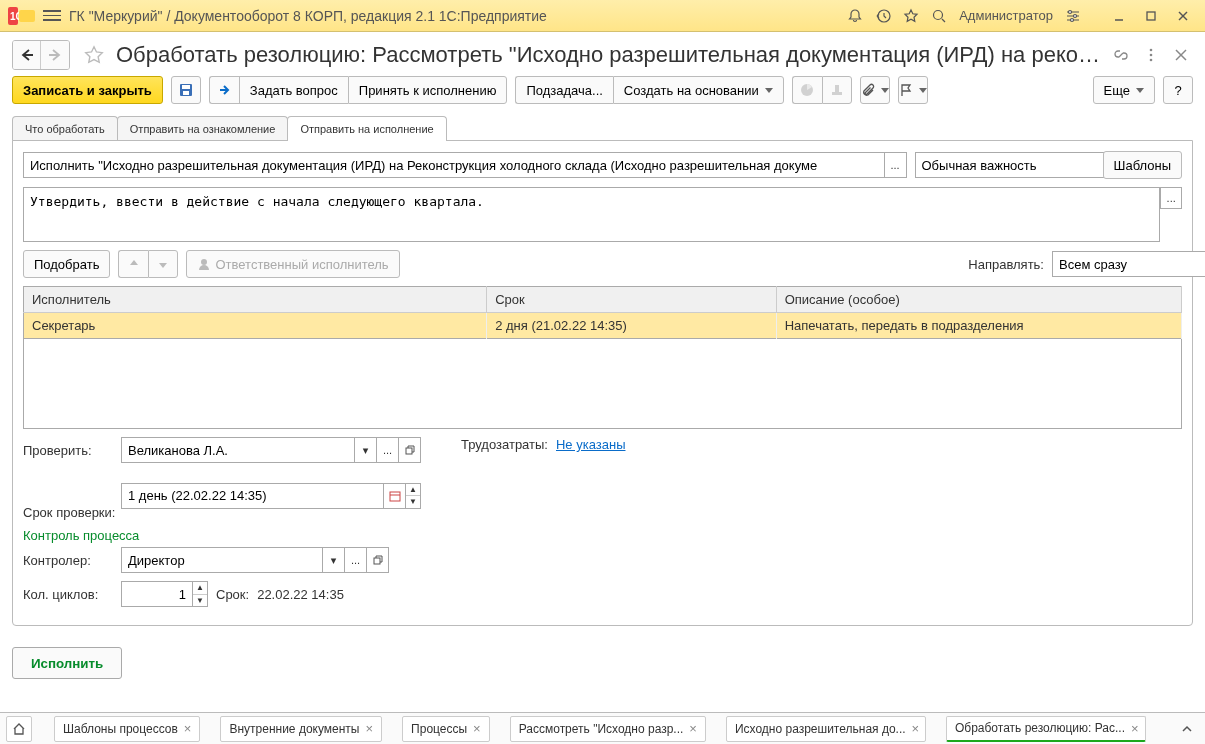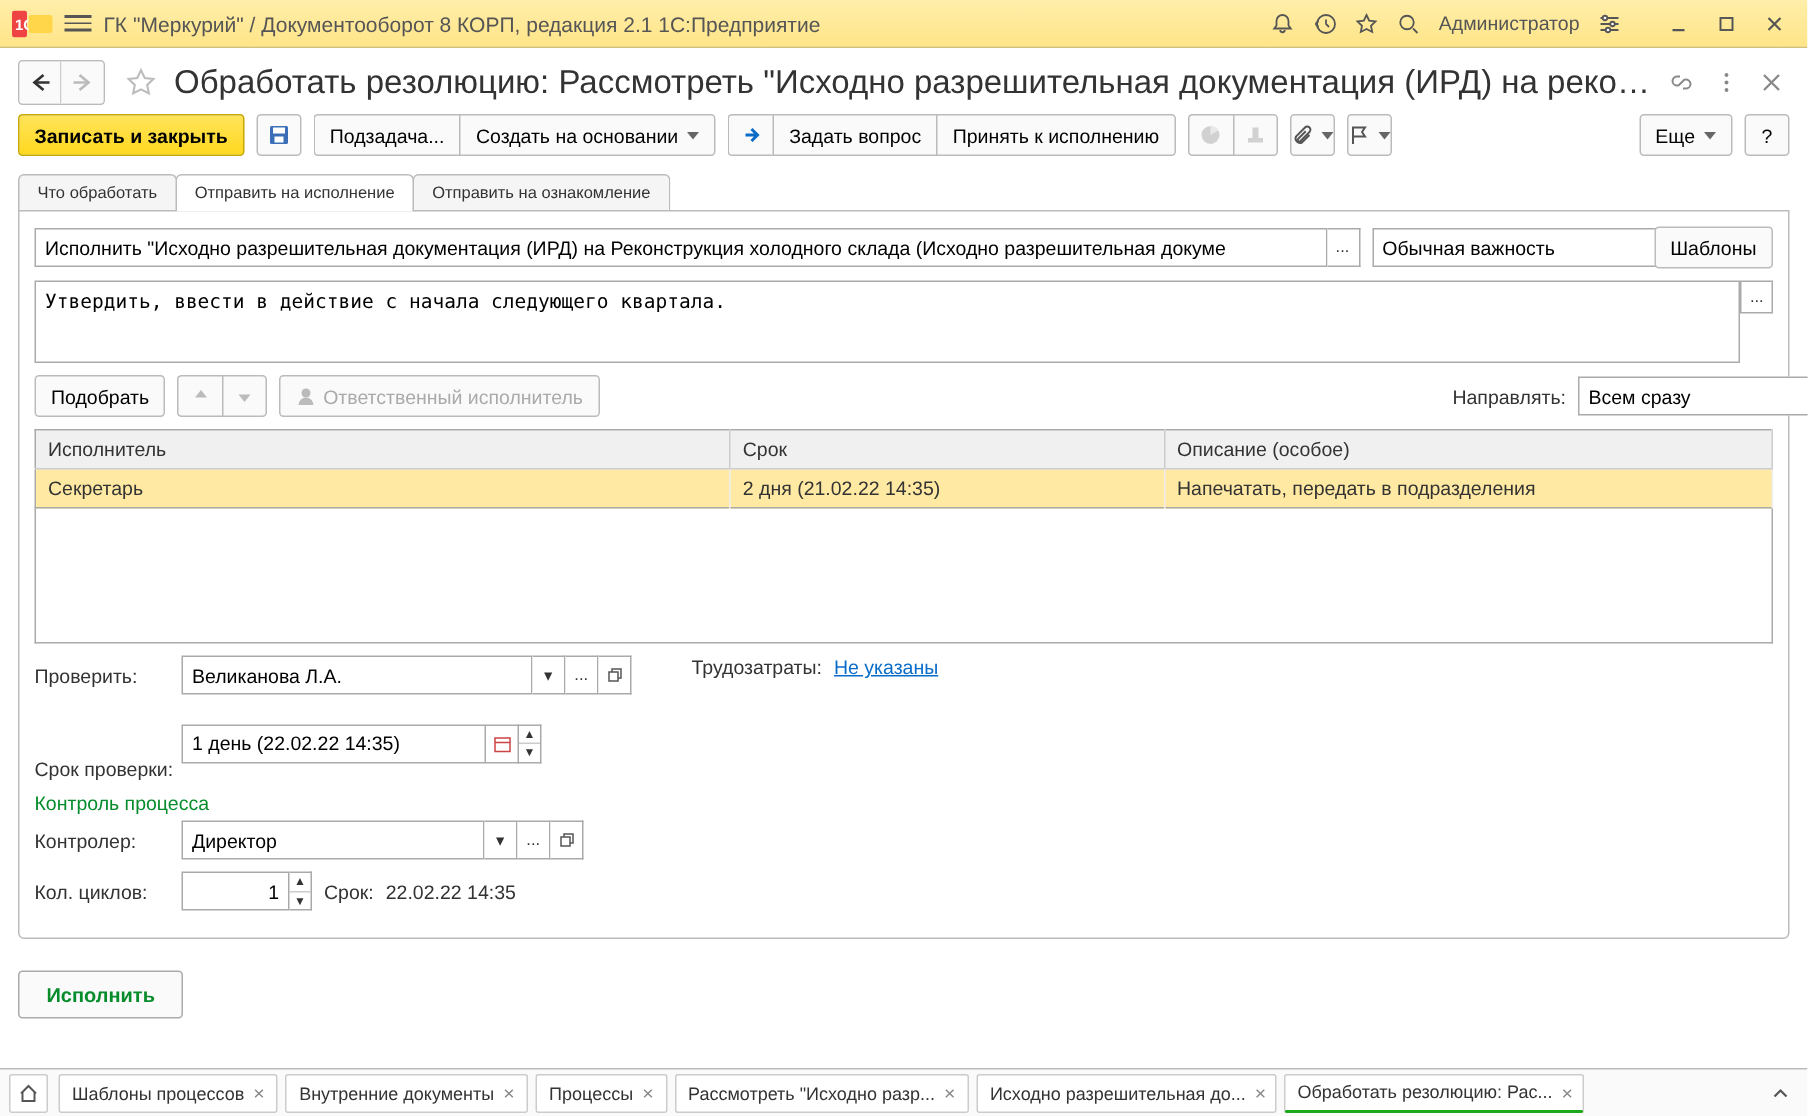--- a/index.html
+++ b/index.html
@@ -59,21 +59,21 @@
 .label { font-size: 13px; color: #333; white-space: nowrap; }
 .section-label { color: #078c2c; font-size: 13px; margin: 6px 0 4px 0; }
 .link { color: #0a6cc9; text-decoration: underline; cursor: pointer; }
 .num-input { width: 72px; text-align: right; }
 .spinner { display: flex; flex-direction: column; border: 1px solid #aaa; border-left: none; height: 26px; }
 .spinner span { width: 14px; flex: 1; display: flex; align-items: center; justify-content: center; font-size: 8px; cursor: pointer; }
 .spinner span:first-child { border-bottom: 1px solid #ccc; }
 
 .execute-btn { margin: 12px; height: 32px; border: 1px solid #aaa; background: #fafafa; color: #078c2c; font-weight: bold; padding: 0 18px; border-radius: 3px; cursor: pointer; }
 
-.bottom-tabs { position: absolute; bottom: 0; left: 0; right: 0; height: 32px; border-top: 1px solid #bbb; background: #fafafa; display: flex; align-items: center; padding: 0 6px; gap: 1px; }
+.bottom-tabs { position: absolute; bottom: 0; left: 0; right: 0; height: 32px; border-top: 1px solid #bbb; background: #fafafa; display: flex; align-items: center; padding: 0 6px; gap: 16px; }
 .home-btn { width: 26px; height: 26px; border: 1px solid #ccc; display: flex; align-items: center; justify-content: center; cursor: pointer; background: #fff; border-radius: 2px; margin-right: 6px; }
 .btab { display: flex; align-items: center; gap: 6px; border: 1px solid #ccc; background: #fff; padding: 0 8px; height: 26px; cursor: pointer; font-size: 12px; border-radius: 2px; margin-right: 4px; white-space: nowrap; max-width: 200px; }
 .btab.active { border-bottom: 2px solid #1da81d; }
 .btab .close { font-size: 13px; color: #888; cursor: pointer; }
 .chev-up { margin-left: auto; width: 24px; height: 24px; display: flex; align-items: center; justify-content: center; cursor: pointer; }
 </style>
 </head>
 <body>
 
 
@@ -193,31 +193,31 @@
 <div class="toolbar">
   <button class="btn primary">Записать и закрыть</button>
   <button class="btn icon-only">
       <svg width="16" height="16">
         <rect x="2" y="2" width="12" height="12" fill="#3a6fb7" rx="1"></rect>
         <rect x="4" y="3" width="8" height="4" fill="#fff"></rect>
         <rect x="5" y="9" width="6" height="4" fill="#fff"></rect>
       </svg>
     </button>
   <div class="btn-group">
-    <button class="btn">Подзадача...</button>
-    <button class="btn dropdown">Создать на основании</button>
-  </div>
-  <div class="btn-group">
     <button class="btn icon-only">
         <svg width="14" height="14">
           <path d="M3 7h7M7 3l4 4-4 4" fill="none" stroke="#0a6cc9" stroke-width="2"></path>
         </svg>
       </button>
     <button class="btn">Задать вопрос</button>
     <button class="btn">Принять к исполнению</button>
+  </div>
+  <div class="btn-group">
+    <button class="btn">Подзадача...</button>
+    <button class="btn dropdown">Создать на основании</button>
   </div>
   <div class="btn-group">
     <button class="btn icon-only disabled-faded">
         <svg width="16" height="16">
           <circle cx="8" cy="8" r="6" fill="#888"></circle>
           <path d="M8 8V2a6 6 0 0 1 5 3z" fill="#ccc"></path>
         </svg>
       </button>
     <button class="btn icon-only disabled-faded">
         <svg width="16" height="16">
@@ -237,22 +237,22 @@
       </svg>
     </button>
   <div class="toolbar-spacer"></div>
   <button class="btn dropdown">Еще</button>
   <button class="btn icon-only">?</button>
 </div>
 
 
 <div class="tabs">
   <div class="tab">Что обработать</div>
+  <div class="tab">Отправить на ознакомление</div>
   <div class="tab active">Отправить на исполнение</div>
-  <div class="tab">Отправить на ознакомление</div>
 </div>
 
 <div class="tab-content">
 
   <div class="row">
     <div class="input-group" style="flex:1;">
       <input class="input" style="flex: 1 1 0%;" value="Исполнить &quot;Исходно разрешительная документация (ИРД) на Реконструкция холодного склада (Исходно разрешительная докуме">
       <div class="select-btn">...</div>
     </div>
     <div class="input-group" style="width:180px;">
@@ -327,21 +327,21 @@
           <div class="select-btn">
               <svg width="10" height="10" fill="none" stroke="#555">
                 <rect x="1" y="3" width="6" height="6"></rect>
                 <path d="M3 3V1h6v6H7"></path>
               </svg>
             </div>
         </div>
       </div>
       <div class="row">
         <span class="label" style="width:90px;margin-top:34px;">Срок проверки:</span>
-        <div class="input-group" style="width:240px;">
+        <div class="input-group" style="width:300px;">
           <input class="input" style="flex: 1 1 0%;" value="1 день (22.02.22 14:35)">
           <div class="select-btn">
               <svg width="12" height="12">
                 <rect x="1" y="2" width="10" height="9" fill="none" stroke="#c44"></rect>
                 <line x1="1" y1="5" x2="11" y2="5" stroke="#c44"></line>
               </svg>
             </div>
           <div class="spinner">
             <span>▲</span>
             <span>▼</span>

